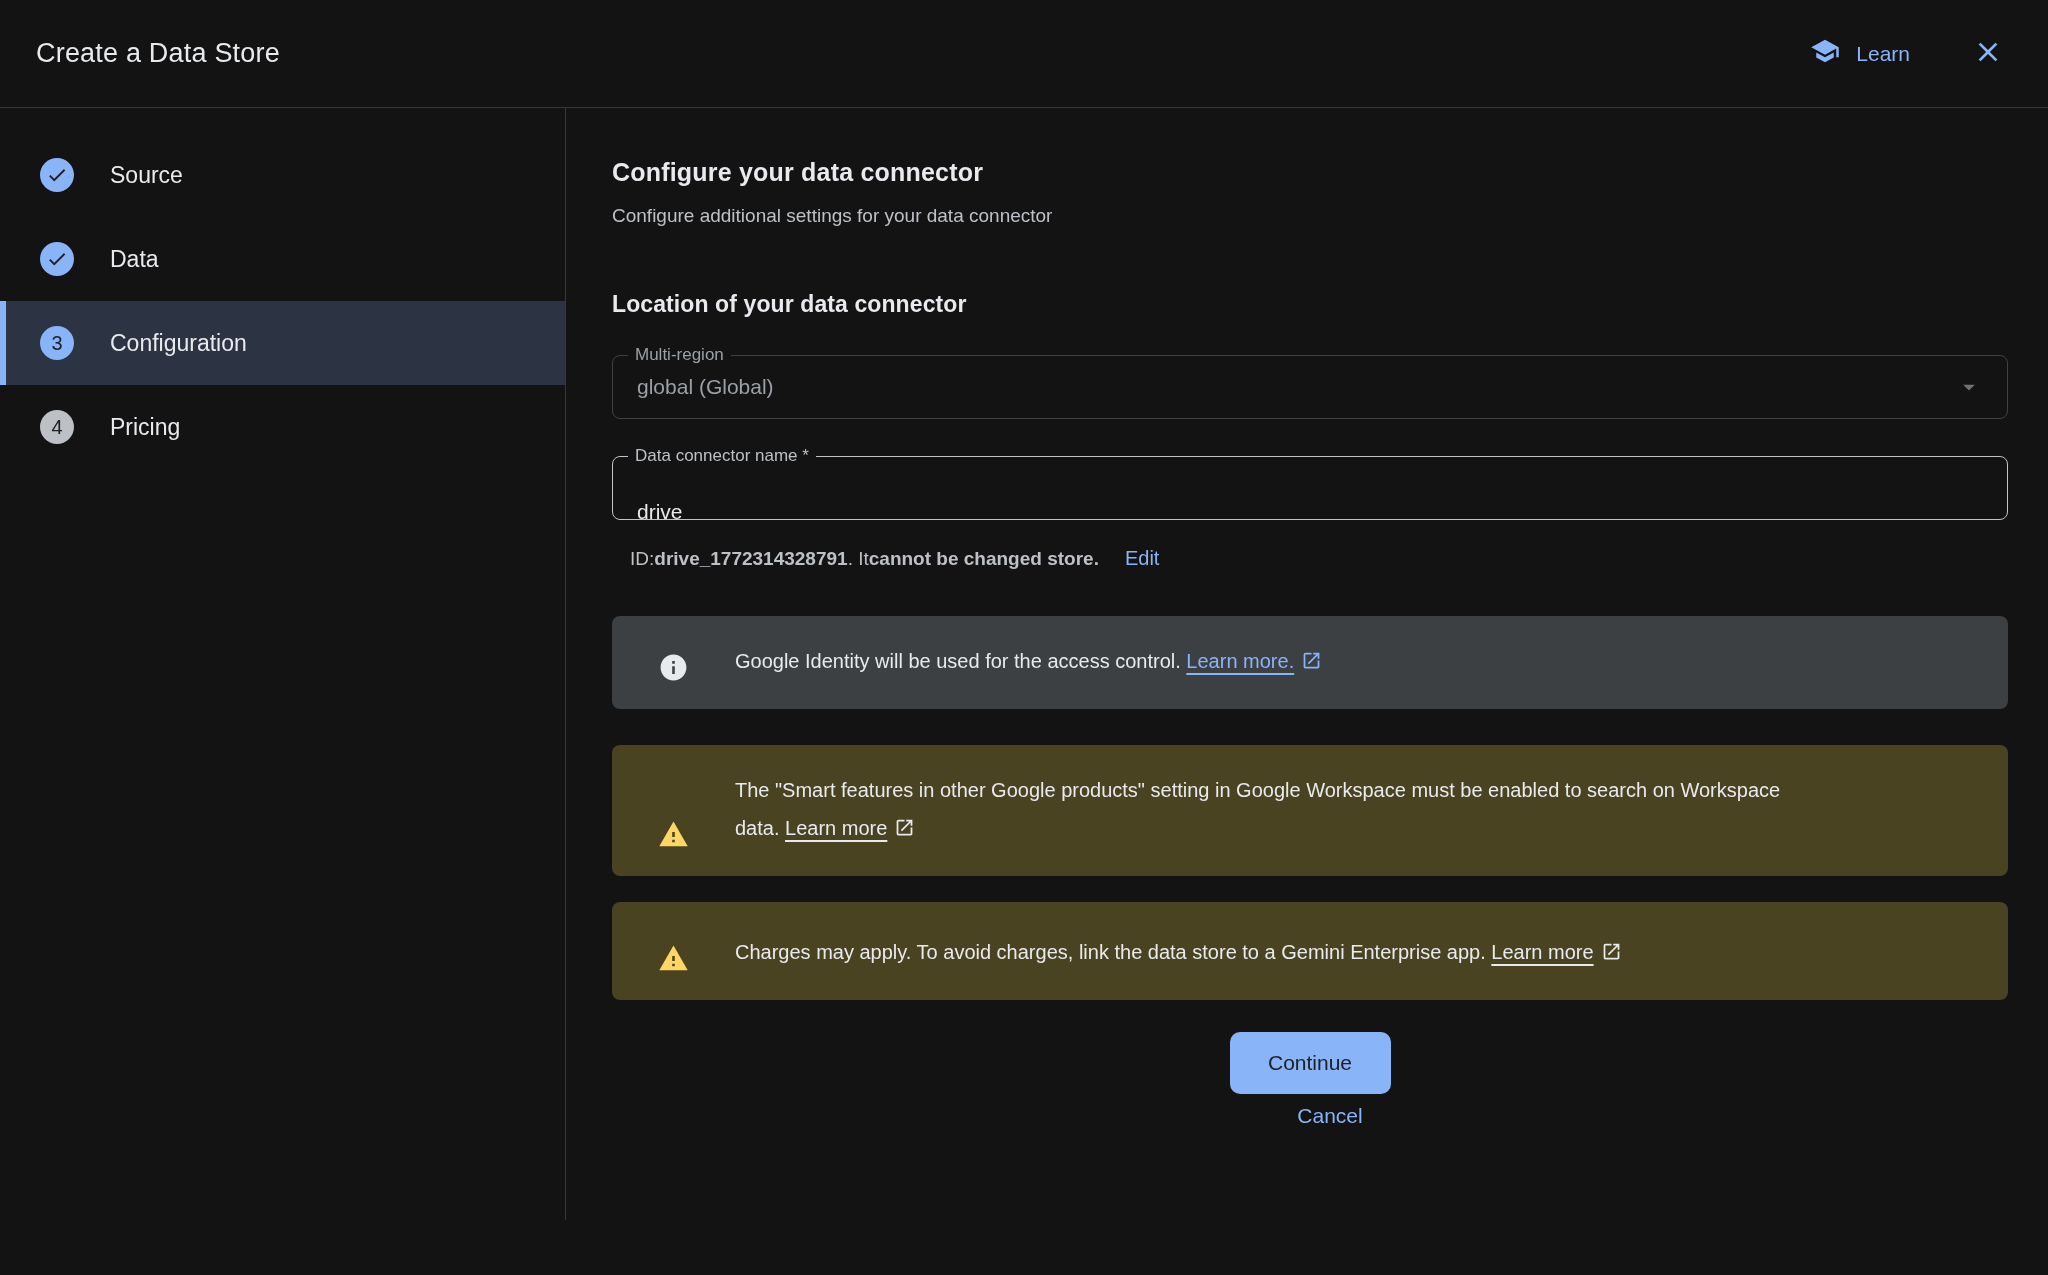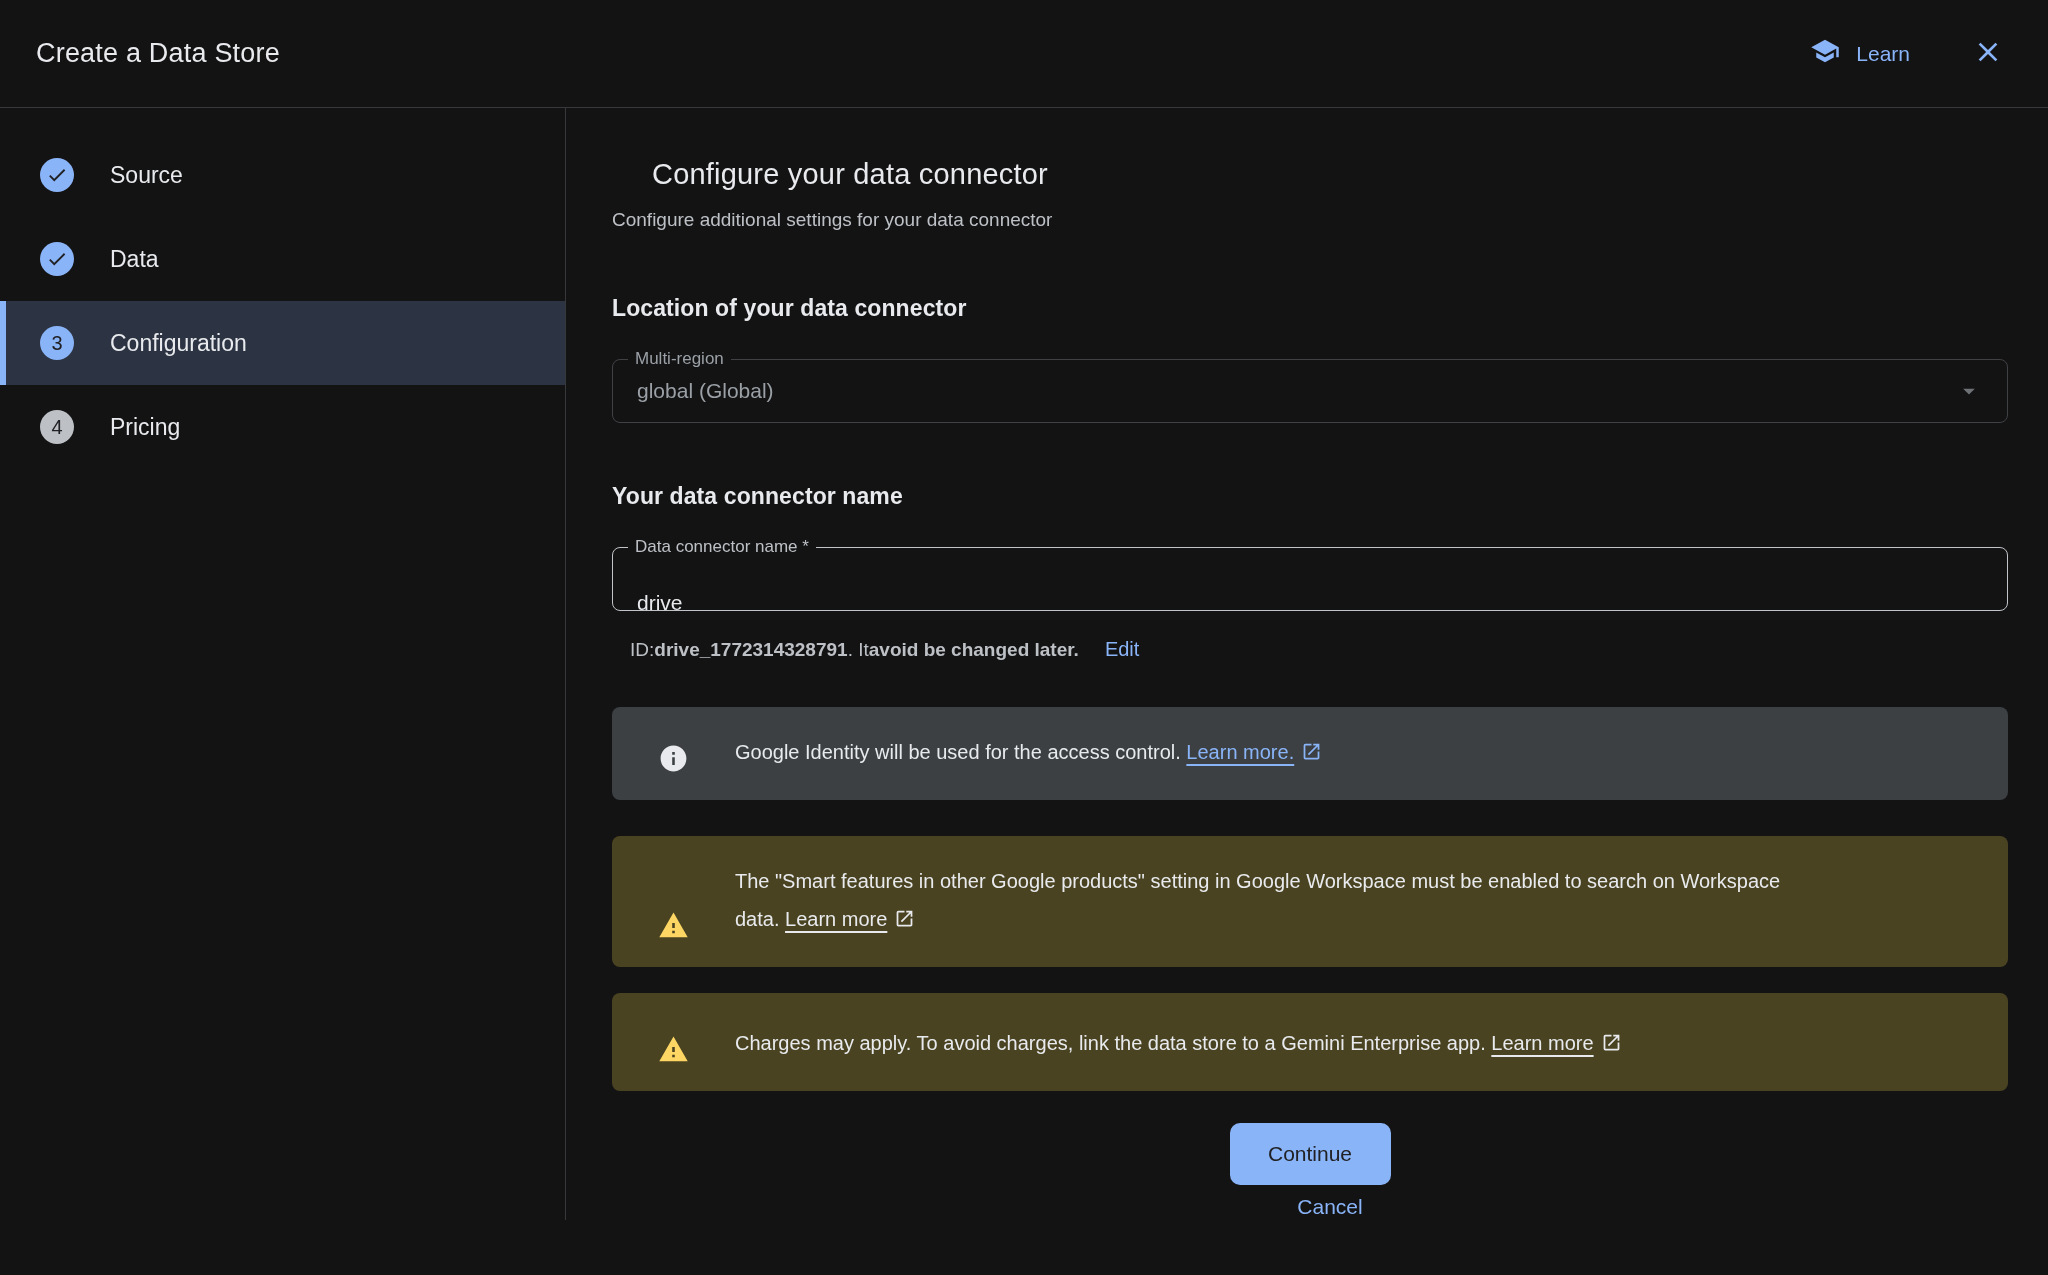--- a/index.html
+++ b/index.html
@@ -53,21 +53,21 @@
     font-size: 20px; font-weight: 500;
     color: var(--button-text-dark, #202124);
     flex: none;
   }
   .step-circle.done, .step-circle.current { background: var(--accent, #8ab4f8); }
   .step-circle.upcoming { background: var(--upcoming-step-circle, #bdc1c6); }
   .step-label { font-size: 23px; color: var(--text-primary, #e8eaed); }
 
   
   .main { flex: 1; padding: 50px 40px 0 46px; }
-  .page-title { font-size: 29px; font-weight: 400; letter-spacing: 0.2px; margin-left: 40px; }
+  .page-title { font-size: 25px; font-weight: 700; letter-spacing: 0.2px; }
   .page-subtitle { margin-top: 18px; font-size: 19px; color: var(--text-secondary, #bdc1c6); }
   .section-heading { margin-top: 64px; font-size: 23px; font-weight: 700; letter-spacing: 0.1px; }
   .section-heading.name { margin-top: 60px; }
 
   .field {
     position: relative;
     margin-top: 37px;
     height: 64px;
     border-radius: 8px;
     display: flex; align-items: center;
@@ -218,31 +218,30 @@
       <div class="field disabled">
         <span class="flabel">Multi-region</span>
         <span class="fvalue">global (Global)</span>
         <span class="dd-arrow">
           <svg width="28" height="28" viewBox="0 0 24 24" fill="#6e7276">
               <path d="M7 10l5 5 5-5z"></path>
             </svg>
         </span>
       </div>
 
-      <h2 class="section-heading name">Your data connector name</h2>
       <div class="field enabled">
         <span class="flabel">Data connector name *</span>
         <input class="fvalue" type="text" value="drive" style="">
       </div>
 
       <div class="id-row">
         <span>ID: </span>
           <b>drive_1772314328791</b>
           <span>. It </span>
-          <b>avoid be changed later.</b>
+          <b>cannot be changed store.</b>
         <a class="edit-link">Edit</a>
       </div>
 
       <div class="banner info">
         <span class="banner-icon">
           <svg width="31" height="31" viewBox="0 0 24 24" fill="#e8eaed">
               <path d="M12 2C6.48 2 2 6.48 2 12s4.48 10 10 10 10-4.48 10-10S17.52 2 12 2zm1 15h-2v-6h2v6zm0-8h-2V7h2v2z"></path>
             </svg>
         </span>
         <div class="banner-text">

